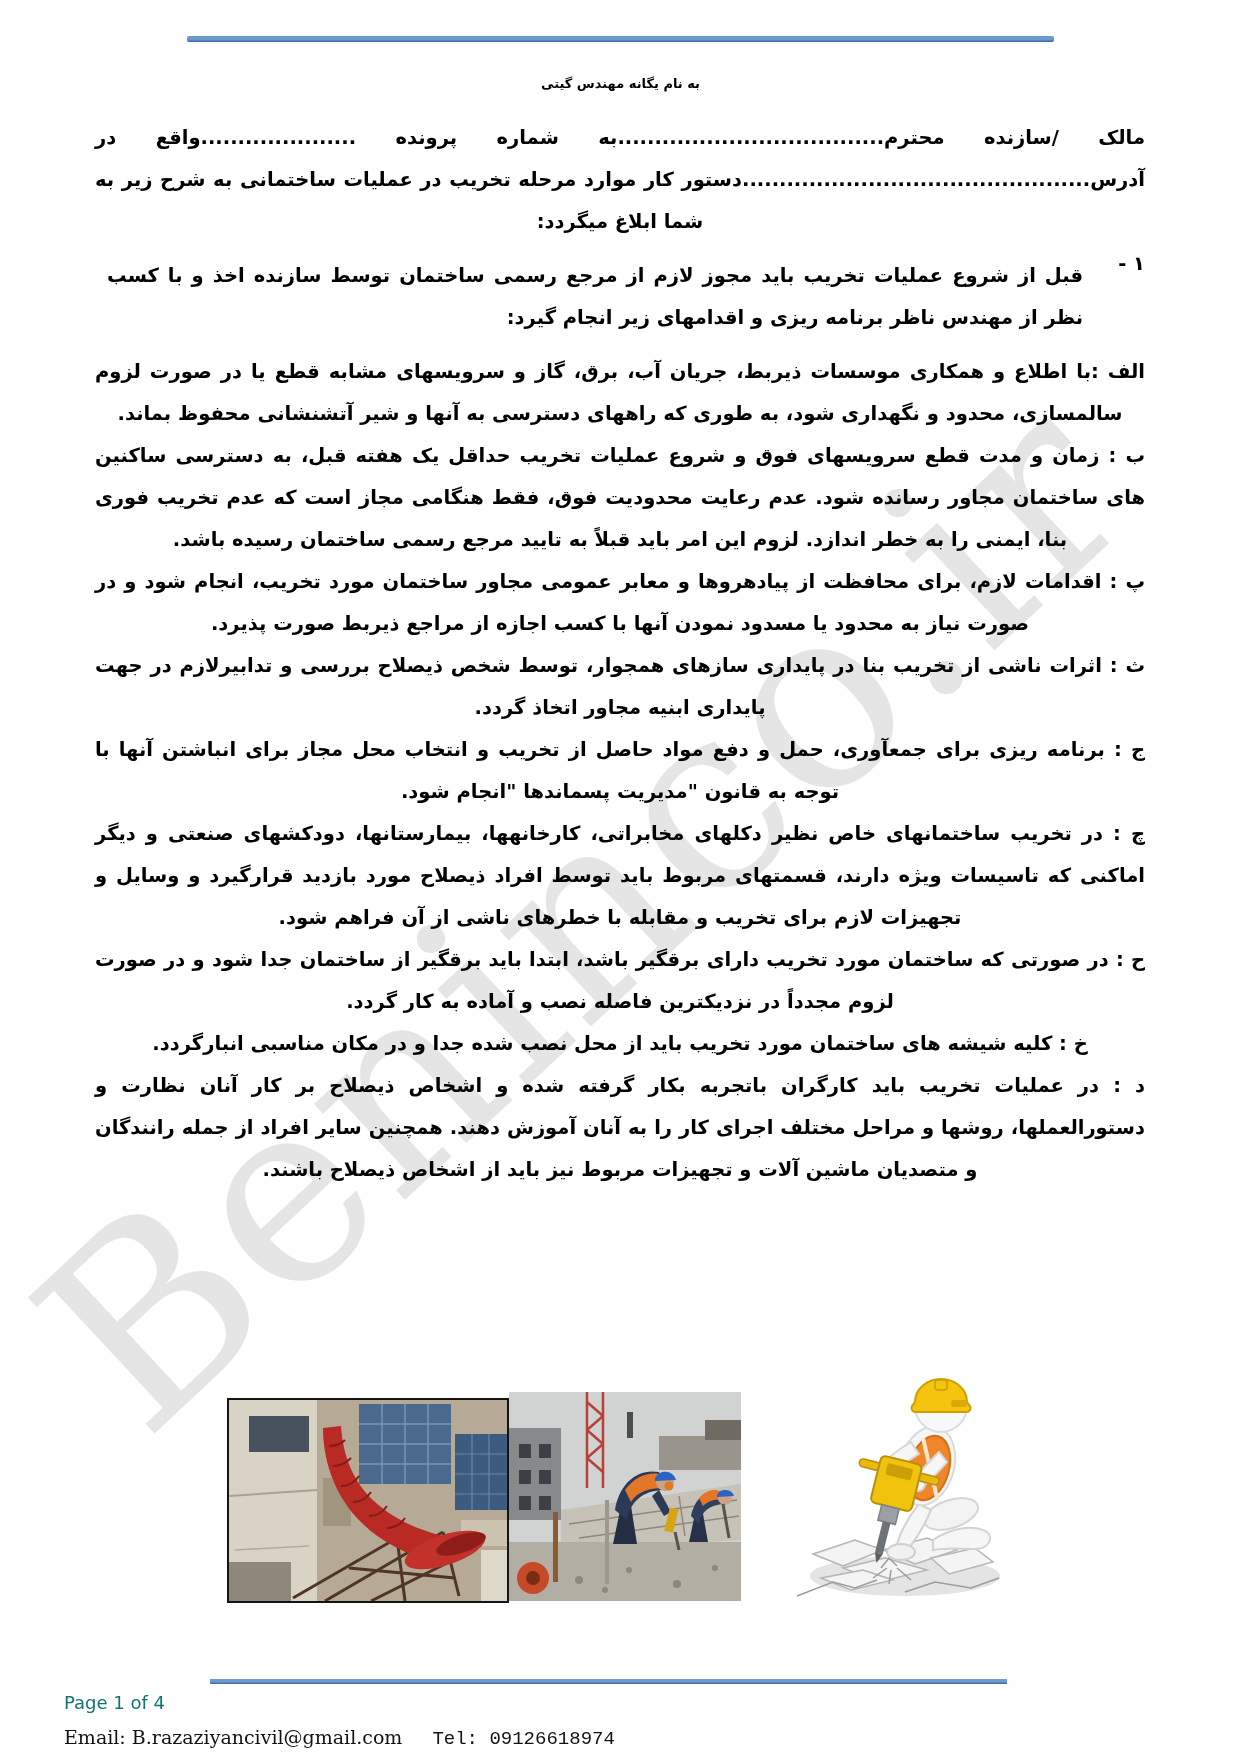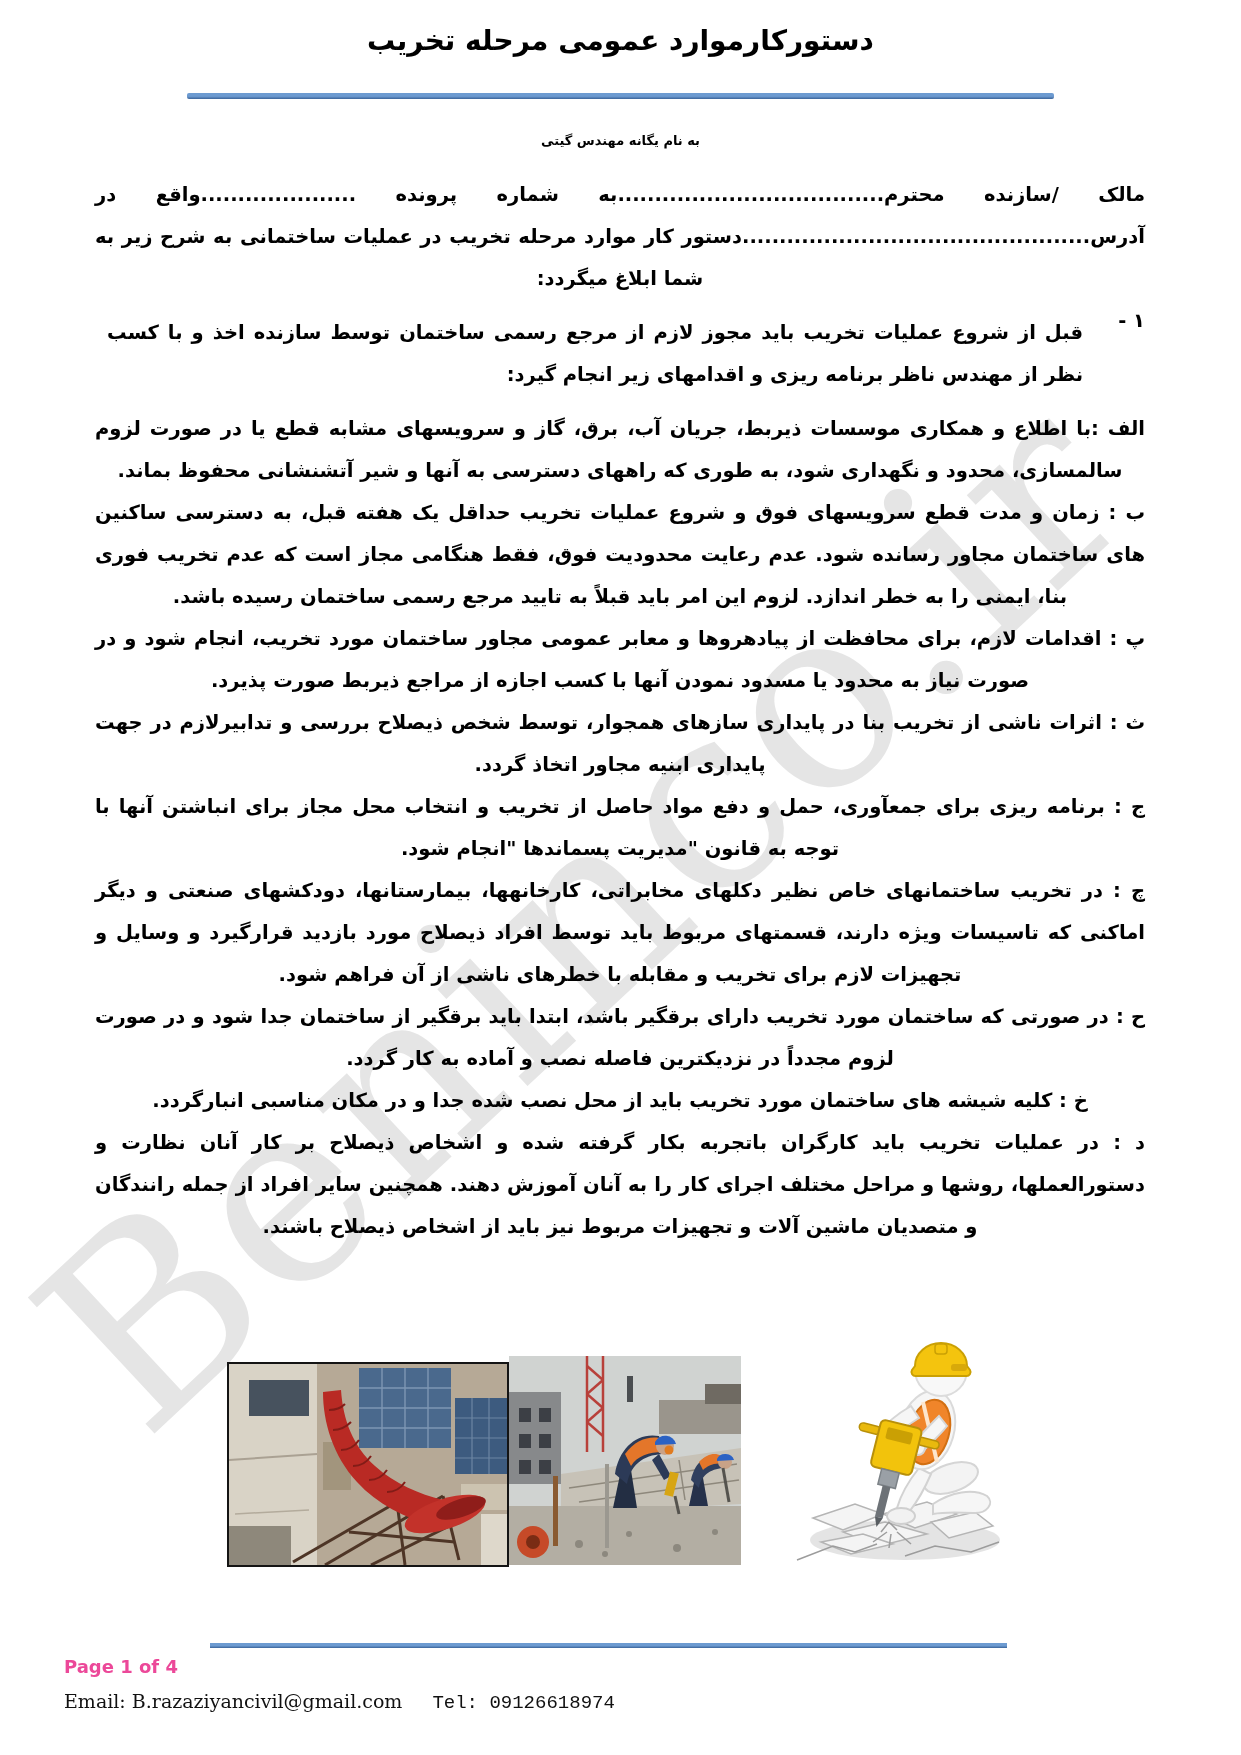--- a/index.html
+++ b/index.html
@@ -44,39 +44,38 @@
   #photo1{left:227px;top:1362px;width:278px;height:201px;border:2px solid #141414;}
   #photo2{left:509px;top:1356px;width:232px;height:209px;}
   #cartoon{left:785px;top:1306px;width:235px;height:274px;}
   
   .footer-rule{
     position:absolute;left:210px;top:1643px;width:797px;height:5px;
     background:linear-gradient(to bottom,#6d9bd1 55%,#3a6399);
   }
   .page-label{
     position:absolute;left:64px;top:1656px;
-    font-size:18px;font-weight:700;color:#ec4899;
+    font-size:18px;font-weight:400;color:#0f766e;
   }
   .contact-line{
     position:absolute;left:64px;top:1690px;
     font-family:"DejaVu Serif",serif;font-size:19px;color:#111;
   }
   .contact-line .tel{margin-left:24px;font-family:Liberation Mono, monospace;}
   .author-line{
     position:absolute;right:58px;top:1688px;direction:rtl;
     font-size:17px;font-weight:700;color:#b05a10;
   }
 </style>
 </head>
 <body>
 
 <div class="watermark">Beninco.ir</div>
 
 <div class="content">
-  <div class="doc-title">دستورکارموارد عمومی مرحله تخریب</div>
   <div class="top-rule"></div>
   <div class="bismillah">به نام یگانه مهندس گیتی</div>
 
   <div class="body-text">
     <p>مالک /سازنده محترم....................................به شماره پرونده .....................واقع در آدرس...............................................دستور کار موارد مرحله تخریب در عملیات ساختمانی به شرح زیر به شما ابلاغ میگردد:</p>
     <div class="numbered-item">
       <span class="marker">۱ -</span>
       <p class="item-text">قبل از شروع عملیات تخریب باید مجوز لازم از مرجع رسمی ساختمان توسط سازنده اخذ و با کسب نظر از مهندس ناظر برنامه ریزی و اقدامهای زیر انجام گیرد:</p>
     </div>
     <p>الف :با اطلاع و همکاری موسسات ذیربط، جریان آب، برق، گاز و سرویسهای مشابه قطع یا در صورت لزوم سالمسازی، محدود و نگهداری شود، به طوری که راههای دسترسی به آنها و شیر آتشنشانی محفوظ بماند.</p>

